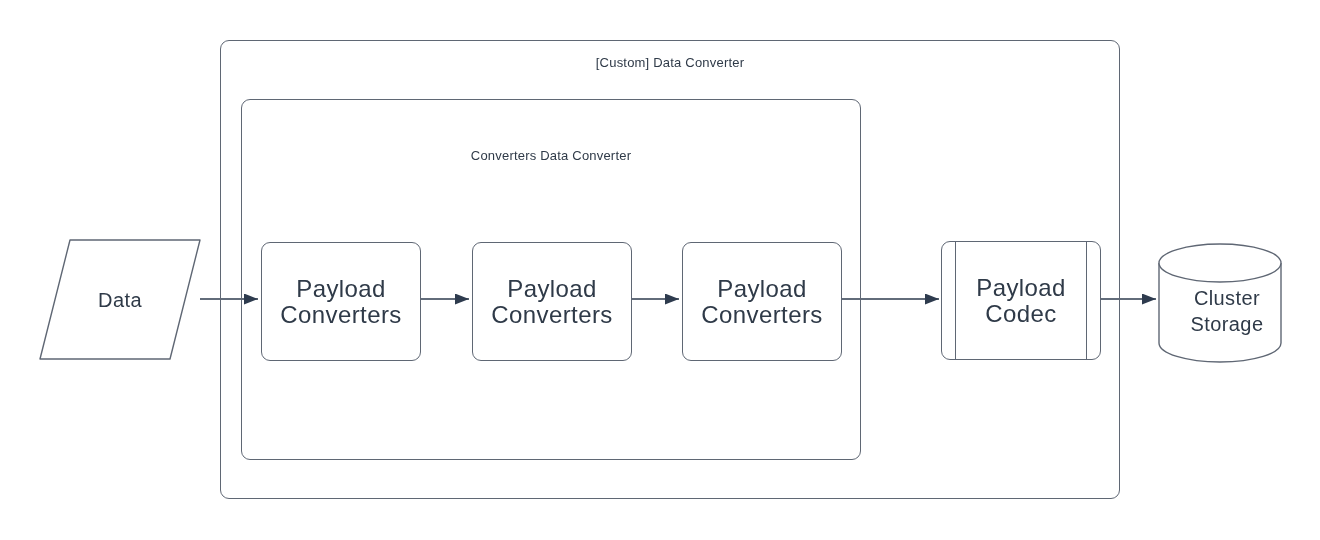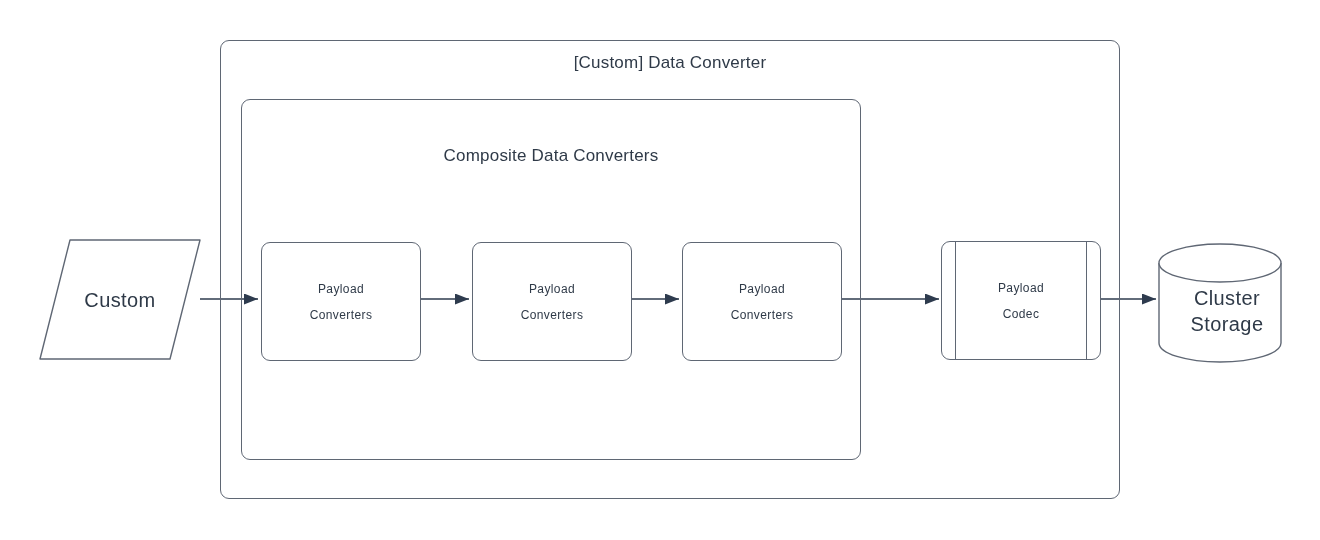--- a/index.html
+++ b/index.html
@@ -24,36 +24,36 @@
   .container{
     position:absolute;
     border:1.4px solid var(--stroke);
     border-radius:9px;
     background:transparent;
     box-sizing:border-box;
   }
   .container-title{
     width:100%;
     text-align:center;
-    font-size:17px;
+    font-size:13px;
     line-height:20px;
     color:var(--text);
     letter-spacing:0.2px;
   }
   .outer-title{padding-top:12px;}
   .inner-title{padding-top:46px;}
   .node{
     position:absolute;
     box-sizing:border-box;
     border:1.4px solid var(--stroke);
     border-radius:9px;
     background:#ffffff;
     display:flex;align-items:center;justify-content:center;
     text-align:center;
-    font-size:12px;line-height:26px;letter-spacing:0.4px;
+    font-size:24px;line-height:26px;letter-spacing:0.4px;
     white-space:pre-line;
     color:var(--text);
   }
   .shape-label{
     position:absolute;
     display:flex;align-items:center;justify-content:center;
     text-align:center;
     font-size:20px;line-height:26px;letter-spacing:0.4px;
     white-space:pre-line;
     color:var(--text);
@@ -92,27 +92,27 @@
     <path class="shape-fill" d="M1159,263 L1159,343 A61,19 0 0 0 1281,343 L1281,263"></path>
     <ellipse class="shape-fill" cx="1220" cy="263" rx="61" ry="19"></ellipse>
 
     <line class="arrow" x1="200" y1="299" x2="258" y2="299" marker-end="url(#ah)"></line>
     <line class="arrow" x1="419" y1="299" x2="469" y2="299" marker-end="url(#ah)"></line>
     <line class="arrow" x1="630" y1="299" x2="679" y2="299" marker-end="url(#ah)"></line>
     <line class="arrow" x1="840" y1="299" x2="939" y2="299" marker-end="url(#ah)"></line>
     <line class="arrow" x1="1099" y1="299" x2="1156" y2="299" marker-end="url(#ah)"></line>
   </svg>
 
-  <div class="shape-label input-label">Custom</div>
+  <div class="shape-label input-label">Data</div>
 
   <div class="container outer-container">
     <div class="container-title outer-title">[Custom] Data Converter</div>
 
     <div class="container inner-container">
-      <div class="container-title inner-title">Composite Data Converters</div>
+      <div class="container-title inner-title">Converters Data Converter</div>
 
       <div class="node box-1">Payload
 Converters</div>
       <div class="node box-2">Payload
 Converters</div>
       <div class="node box-3">Payload
 Converters</div>
     </div>
 
     <div class="node codec">

